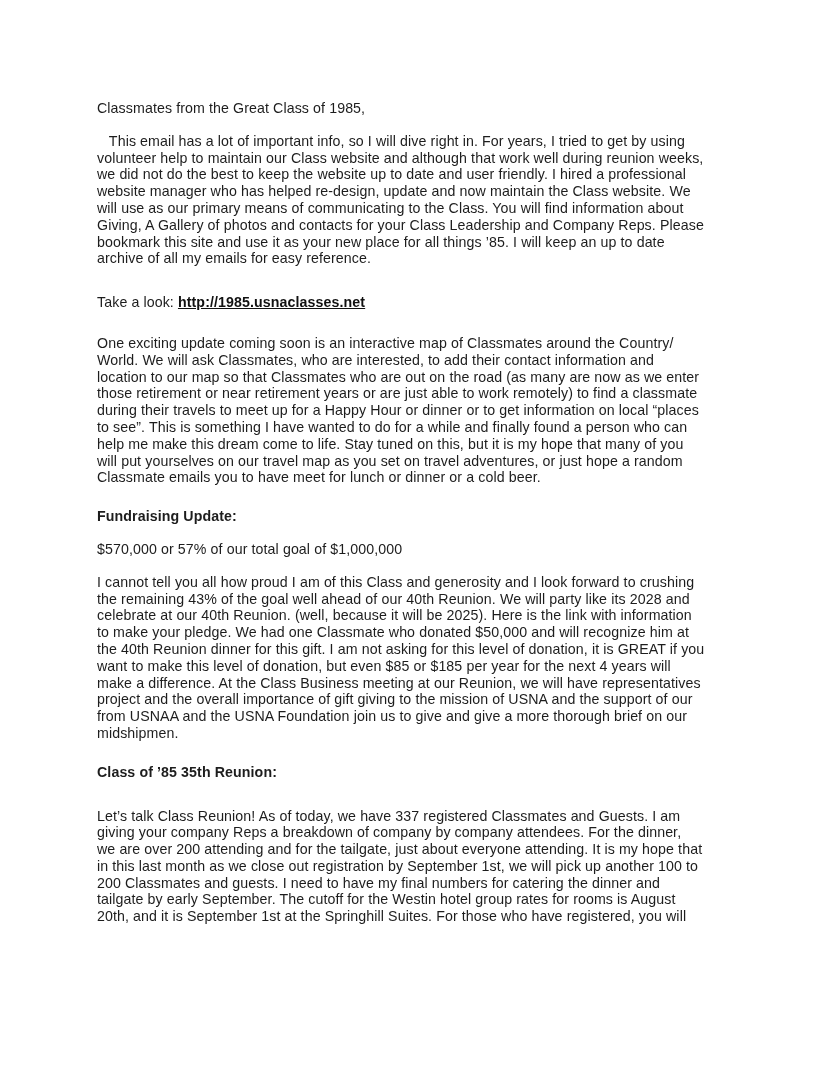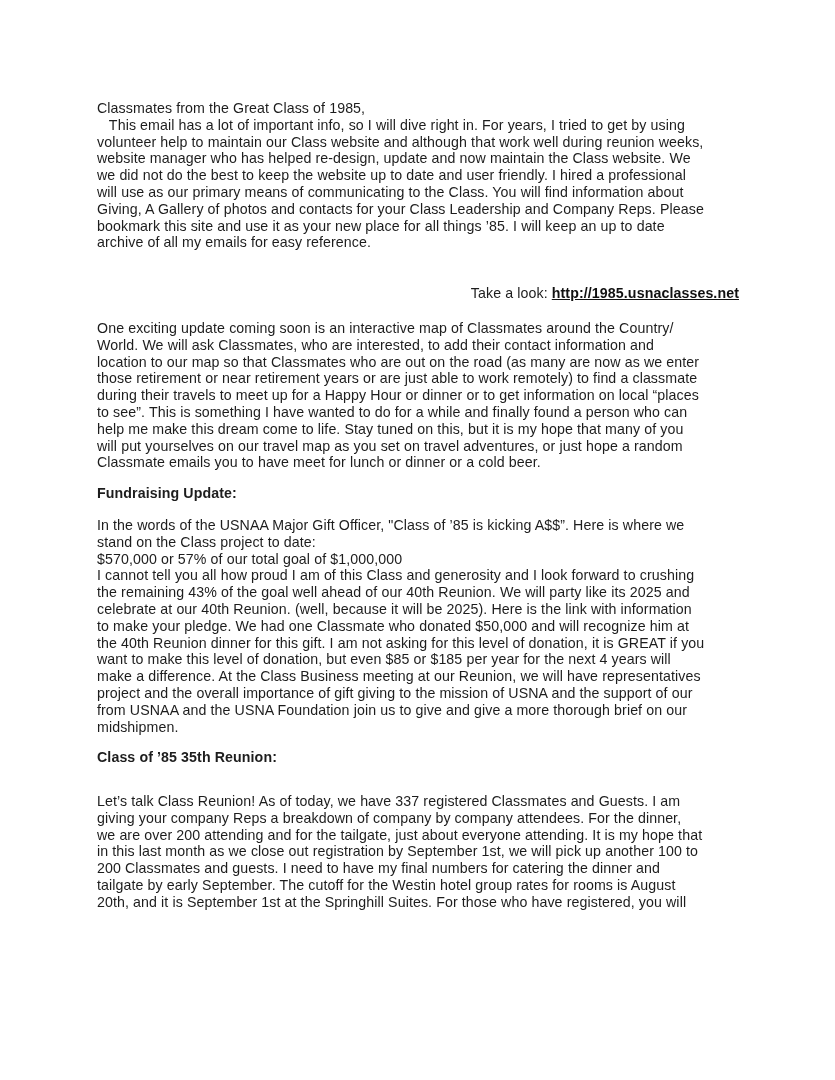--- a/index.html
+++ b/index.html
@@ -38,40 +38,40 @@
   .link-line {
     white-space: pre;
     height: 16.8px;
   }
   .url-link {
     font-weight: bold;
     text-decoration: underline;
     color: #111111;
     cursor: pointer;
   }
-  .mt-14 { margin-top: 14px; }
+  .mt-14 { margin-top: 22px; }
   .mt-15 { margin-top: 15px; }
-  .mt-16 { }
+  .mt-16 { margin-top: 16px; }
   .mt-17 { margin-top: 27px; }
-  .mt-18 { margin-top: 18px; }
-  .mt-42 { margin-top: 34px; text-align: right; }
+  .mt-18 { margin-top: 24px; }
+  .mt-42 { margin-top: 27px; }
 </style>
 </head>
 <body>
 
 <div class="page">
   <div class="content">
 
     <div class="line">Classmates from the Great Class of 1985,</div>
 
     <div class="mt-16">
         <div class="line">   This email has a lot of important info, so I will dive right in. For years, I tried to get by using</div>
         <div class="line">volunteer help to maintain our Class website and although that work well during reunion weeks,</div>
+        <div class="line">we did not do the best to keep the website up to date and user friendly. I hired a professional</div>
         <div class="line">website manager who has helped re-design, update and now maintain the Class website. We</div>
-        <div class="line">we did not do the best to keep the website up to date and user friendly. I hired a professional</div>
         <div class="line">will use as our primary means of communicating to the Class. You will find information about</div>
         <div class="line">Giving, A Gallery of photos and contacts for your Class Leadership and Company Reps. Please</div>
         <div class="line">bookmark this site and use it as your new place for all things ’85. I will keep an up to date</div>
         <div class="line">archive of all my emails for easy reference.</div>
       </div>
 
     <div class="link-line mt-42"><span>Take a look: </span><span class="url-link">http://1985.usnaclasses.net</span></div>
 
     <div class="mt-18">
         <div class="line">One exciting update coming soon is an interactive map of Classmates around the Country/</div>
@@ -80,30 +80,26 @@
         <div class="line">those retirement or near retirement years or are just able to work remotely) to find a classmate</div>
         <div class="line">during their travels to meet up for a Happy Hour or dinner or to get information on local “places</div>
         <div class="line">to see”. This is something I have wanted to do for a while and finally found a person who can</div>
         <div class="line">help me make this dream come to life. Stay tuned on this, but it is my hope that many of you</div>
         <div class="line">will put yourselves on our travel map as you set on travel adventures, or just hope a random</div>
         <div class="line">Classmate emails you to have meet for lunch or dinner or a cold beer.</div>
       </div>
 
     <div class="heading mt-14">Fundraising Update:</div>
 
-    <div class="mt-15">
-        <div class="line">In the words of the USNAA Major Gift Officer, "Class of ’85 is kicking A$$”. Here is where we</div>
-        <div class="line">stand on the Class project to date:</div>
-      </div>
 
     <div class="line mt-16">$570,000 or 57% of our total goal of $1,000,000</div>
 
     <div class="mt-16">
         <div class="line">I cannot tell you all how proud I am of this Class and generosity and I look forward to crushing</div>
-        <div class="line">the remaining 43% of the goal well ahead of our 40th Reunion. We will party like its 2025 and</div>
+        <div class="line">the remaining 43% of the goal well ahead of our 40th Reunion. We will party like its 2028 and</div>
         <div class="line">celebrate at our 40th Reunion. (well, because it will be 2025). Here is the link with information</div>
         <div class="line">to make your pledge. We had one Classmate who donated $50,000 and will recognize him at</div>
         <div class="line">the 40th Reunion dinner for this gift. I am not asking for this level of donation, it is GREAT if you</div>
         <div class="line">want to make this level of donation, but even $85 or $185 per year for the next 4 years will</div>
         <div class="line">make a difference. At the Class Business meeting at our Reunion, we will have representatives</div>
         <div class="line">project and the overall importance of gift giving to the mission of USNA and the support of our</div>
         <div class="line">from USNAA and the USNA Foundation join us to give and give a more thorough brief on our</div>
         <div class="line">midshipmen.</div>
       </div>
 

